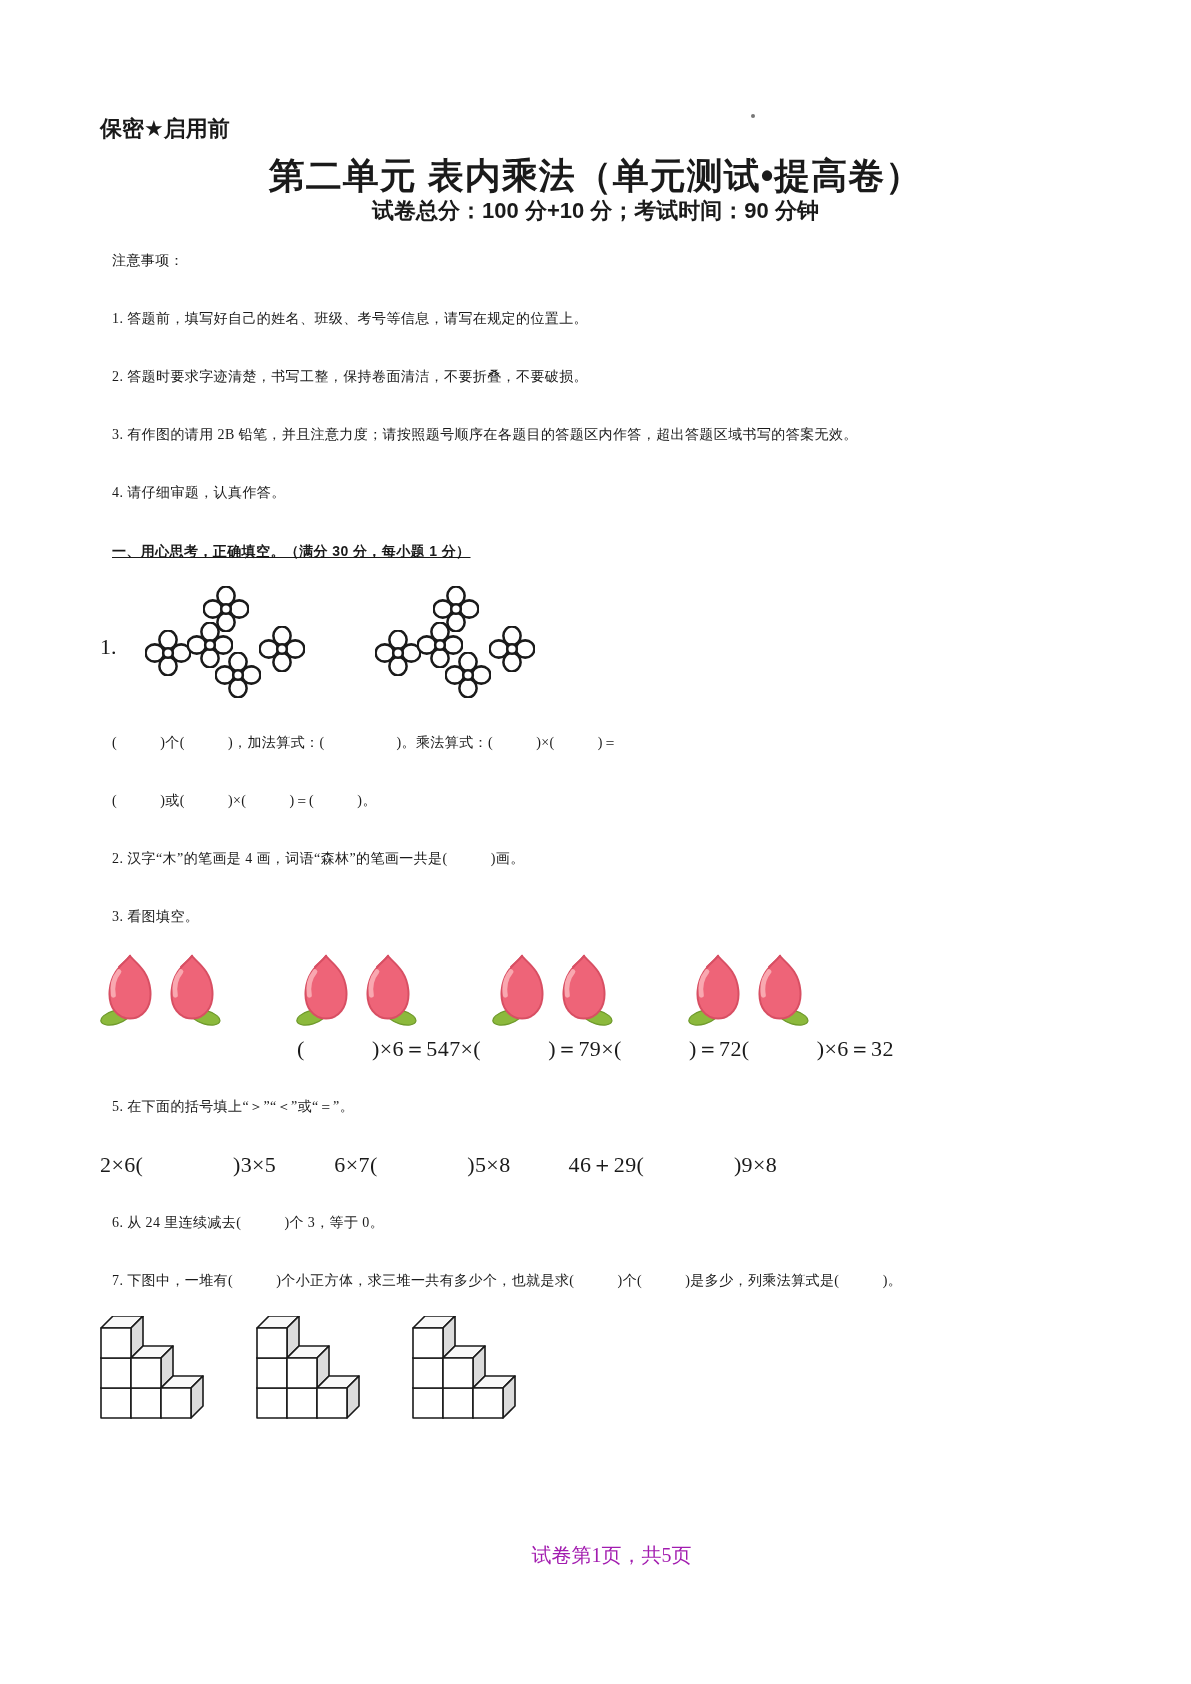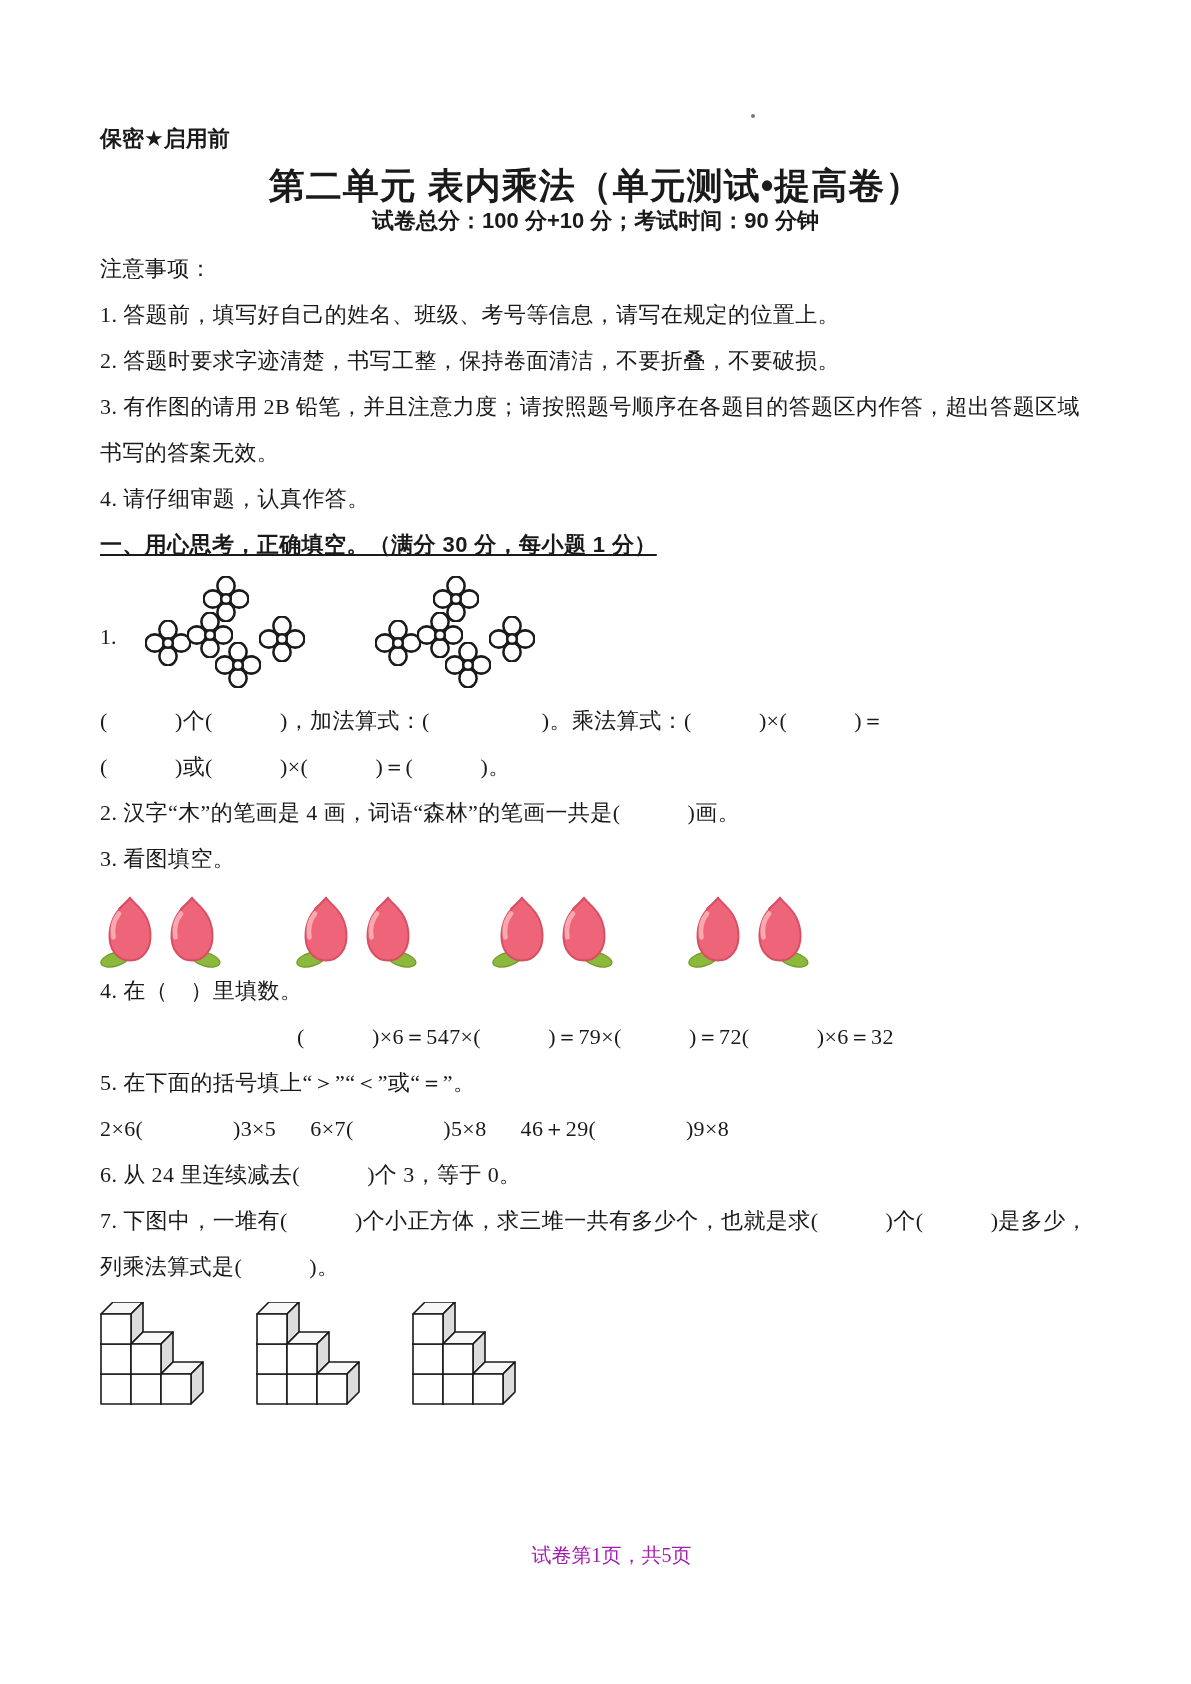--- a/index.html
+++ b/index.html
@@ -7,41 +7,41 @@
     position:relative;
     width:1191px;height:1684px;
     margin:0 auto;
     background:#ffffff;
     color:#1a1a1a;
     font-family:"Liberation Serif","DejaVu Serif",serif;
     overflow:hidden;
   }
   .content{
     position:absolute;
-    left:100px;top:126px;
+    left:100px;top:116px;
     width:991px;
   }
   .hei{font-family:"Liberation Sans","DejaVu Sans",sans-serif;font-weight:bold;}
   .secrecy{font-size:22px;line-height:26px;}
   .doc-title{font-size:36px;text-align:center;line-height:40px;margin-top:14px;letter-spacing:1px;}
   .doc-subtitle{font-size:22px;text-align:center;line-height:30px;margin-top:0;}
-  p.line{font-size:22px;line-height:46px;margin:0;letter-spacing:0.4px;}
+  p.line{font-size:14px;line-height:46px;margin:12px;letter-spacing:0.4px;}
   p.line.bold-hei{font-family:"Liberation Sans","DejaVu Sans",sans-serif;font-weight:bold;text-decoration:underline;}
   .notes{margin-top:10px;}
   .q1-row{display:flex;align-items:center;margin:8px 0 0 0;}
   .q1-num{font-size:22px;margin-right:22px;}
   .flower-cluster{position:relative;width:172px;height:118px;display:inline-block;}
   .flower-cluster + .flower-cluster{margin-left:58px;}
   .peach-row{display:flex;gap:74px;margin:12px 0 0 0;align-items:flex-end;}
   .peach-group{display:flex;gap:2px;}
   .mult-line{font-size:22px;line-height:52px;margin:2px 0 0 0;}
   .blankline{display:inline-block;width:96px;border-bottom:2px solid #111;height:26px;vertical-align:-3px;margin:0 4px;}
   .times-sym{font-size:18px;vertical-align:2px;}
   .eq-row{display:flex;justify-content:center;font-size:22px;line-height:46px;letter-spacing:0.4px;}
-  .cmp-row{display:flex;gap:34px;font-size:22px;line-height:46px;letter-spacing:0.4px;align-items:center;}
+  .cmp-row{display:flex;gap:58px;font-size:22px;line-height:46px;letter-spacing:0.4px;align-items:center;}
   .cube-row{display:flex;gap:50px;margin:12px 0 2px 0;}
   .footer{
     position:absolute;left:16px;top:1542px;width:100%;
     text-align:center;font-size:20px;color:#a21caf;
     font-family:"Liberation Serif","DejaVu Serif",serif;
   }
   .stray-dot{position:absolute;left:751px;top:114px;width:4px;height:4px;border-radius:50%;background:#777;}
 </style>
 </head>
 <body>
@@ -214,21 +214,20 @@
     <ellipse cx="35" cy="53" rx="12" ry="5.5" fill="#8cb93c" stroke="#6f9a2c" stroke-width="1" transform="rotate(16 35 53)"></ellipse>
     <path d="M24 3 C27 8 39 14 40.5 31 C41.8 45 34 54 24 54 C14 54 6.2 45 7.5 31 C9 14 21 8 24 3 Z" fill="#ee6478" stroke="#d84f63" stroke-width="1.6" stroke-linejoin="round"></path>
     <path d="M15 16 C10.5 21.5 9.5 29 10.5 35" fill="none" stroke="#f9a8b0" stroke-width="4" stroke-linecap="round"></path>
     <path d="M24 3 C22 6 18 9 15 12" fill="none" stroke="#d84f63" stroke-width="1.4" stroke-linecap="round"></path>
   </svg>
           </span>
         </div>
     </div>
 
     <div>
-      <p class="line">4. 在（　）里填数。</p>
       <div class="eq-row">
         <span>(　　　)×6＝54</span>
         <span>7×(　　　)＝7</span>
         <span>9×(　　　)＝72</span>
         <span>(　　　)×6＝32</span>
       </div>
     </div>
 
     <div>
       <p class="line">5. 在下面的括号填上“＞”“＜”或“＝”。</p>

